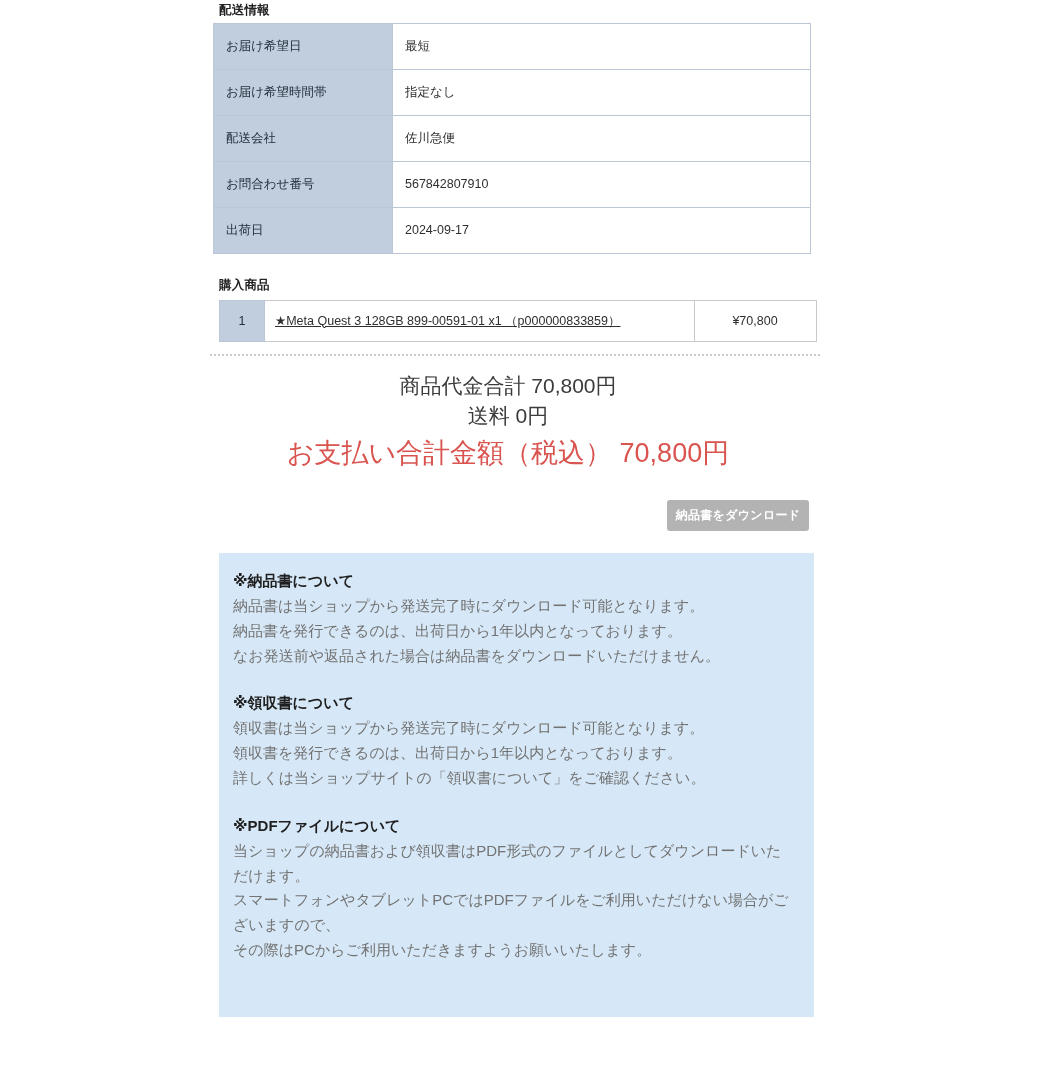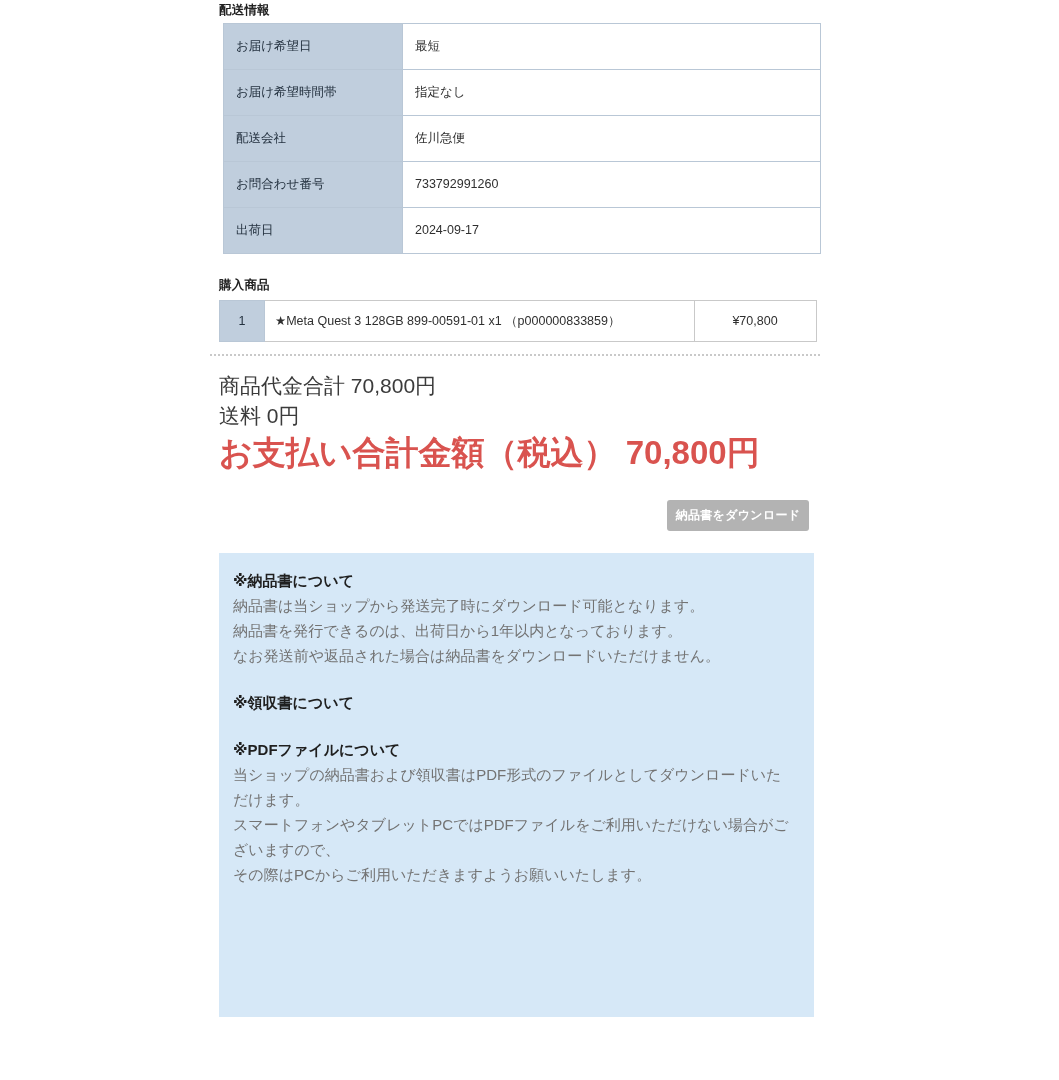--- a/index.html
+++ b/index.html
@@ -80,20 +80,21 @@
   .items-table td.qty {
     background: #c0cedd;
     width: 28px;
     text-align: center;
     border-color: #b9c7d6;
     color: #23313f;
   }
   .items-table td.name {
     padding-left: 10px;
     white-space: nowrap;
+    text-decoration: underline;
   }
   .items-table td.price {
     width: 104px;
     text-align: center;
     padding-right: 9px;
     white-space: nowrap;
     margin-left: 16px;
   }
 
   
@@ -102,37 +103,37 @@
     left: 210px;
     top: 354px;
     width: 610px;
     height: 0;
     border-top: 2px dotted #c9c9c9;
   }
 
   
   .totals {
     position: absolute;
-    left: 219px;
-    width: 598px;
-    text-align: left;
+    left: 209px;
+    width: 598px;
+    text-align: center;
   }
   .totals .line {
     font-size: 21px;
     color: #3b3b3b;
     line-height: 30px;
     white-space: nowrap;
     font-weight: 400;
   }
   .totals .grand {
-    font-size: 33px;
+    font-size: 27px;
     color: #d9534f;
     line-height: 40px;
     white-space: nowrap;
-    font-weight: 700;
+    font-weight: 400;
     padding-top: 2px;
   }
 
   
   .dl-btn {
     position: absolute;
     left: 667px;
     top: 500px;
     width: 142px;
     height: 31px;
@@ -182,37 +183,37 @@
     display: block;
   }
 </style>
 </head>
 <body>
 
 <div class="page">
 
   <div class="col section-heading" style="top:4px;">配送情報</div>
 
-  <table class="info-table" style="position:absolute;left:223px;top:23px;">
+  <table class="info-table" style="position:absolute;left:213px;top:23px;">
     <tbody id="shipping-rows">
         <tr>
           <td class="th">お届け希望日</td>
           <td>最短</td>
         </tr>
         <tr>
           <td class="th">お届け希望時間帯</td>
           <td>指定なし</td>
         </tr>
         <tr>
           <td class="th">配送会社</td>
           <td>佐川急便</td>
         </tr>
         <tr>
           <td class="th">お問合わせ番号</td>
-          <td>733792991260</td>
+          <td>567842807910</td>
         </tr>
         <tr>
           <td class="th">出荷日</td>
           <td>2024-09-17</td>
         </tr>
       </tbody>
   </table>
 
   <div class="col section-heading" style="top:279px;">購入商品</div>
 
@@ -240,20 +241,25 @@
       <div class="notice-block">
         <div class="notice-title">※納品書について</div>
         <div class="notice-body">
           <span class="nl">納品書は当ショップから発送完了時にダウンロード可能となります。</span>
           <span class="nl">納品書を発行できるのは、出荷日から1年以内となっております。</span>
           <span class="nl">なお発送前や返品された場合は納品書をダウンロードいただけません。</span>
         </div>
       </div>
       <div class="notice-block">
         <div class="notice-title">※領収書について</div>
+        <div class="notice-body">
+          <span class="nl">領収書は当ショップから発送完了時にダウンロード可能となります。</span>
+          <span class="nl">領収書を発行できるのは、出荷日から1年以内となっております。</span>
+          <span class="nl">詳しくは当ショップサイトの「領収書について」をご確認ください。</span>
+        </div>
       </div>
       <div class="notice-block">
         <div class="notice-title">※PDFファイルについて</div>
         <div class="notice-body">
           <span class="nl">当ショップの納品書および領収書はPDF形式のファイルとしてダウンロードいただけます。</span>
           <span class="nl">スマートフォンやタブレットPCではPDFファイルをご利用いただけない場合がございますので、</span>
           <span class="nl">その際はPCからご利用いただきますようお願いいたします。</span>
         </div>
       </div>
     </div>

